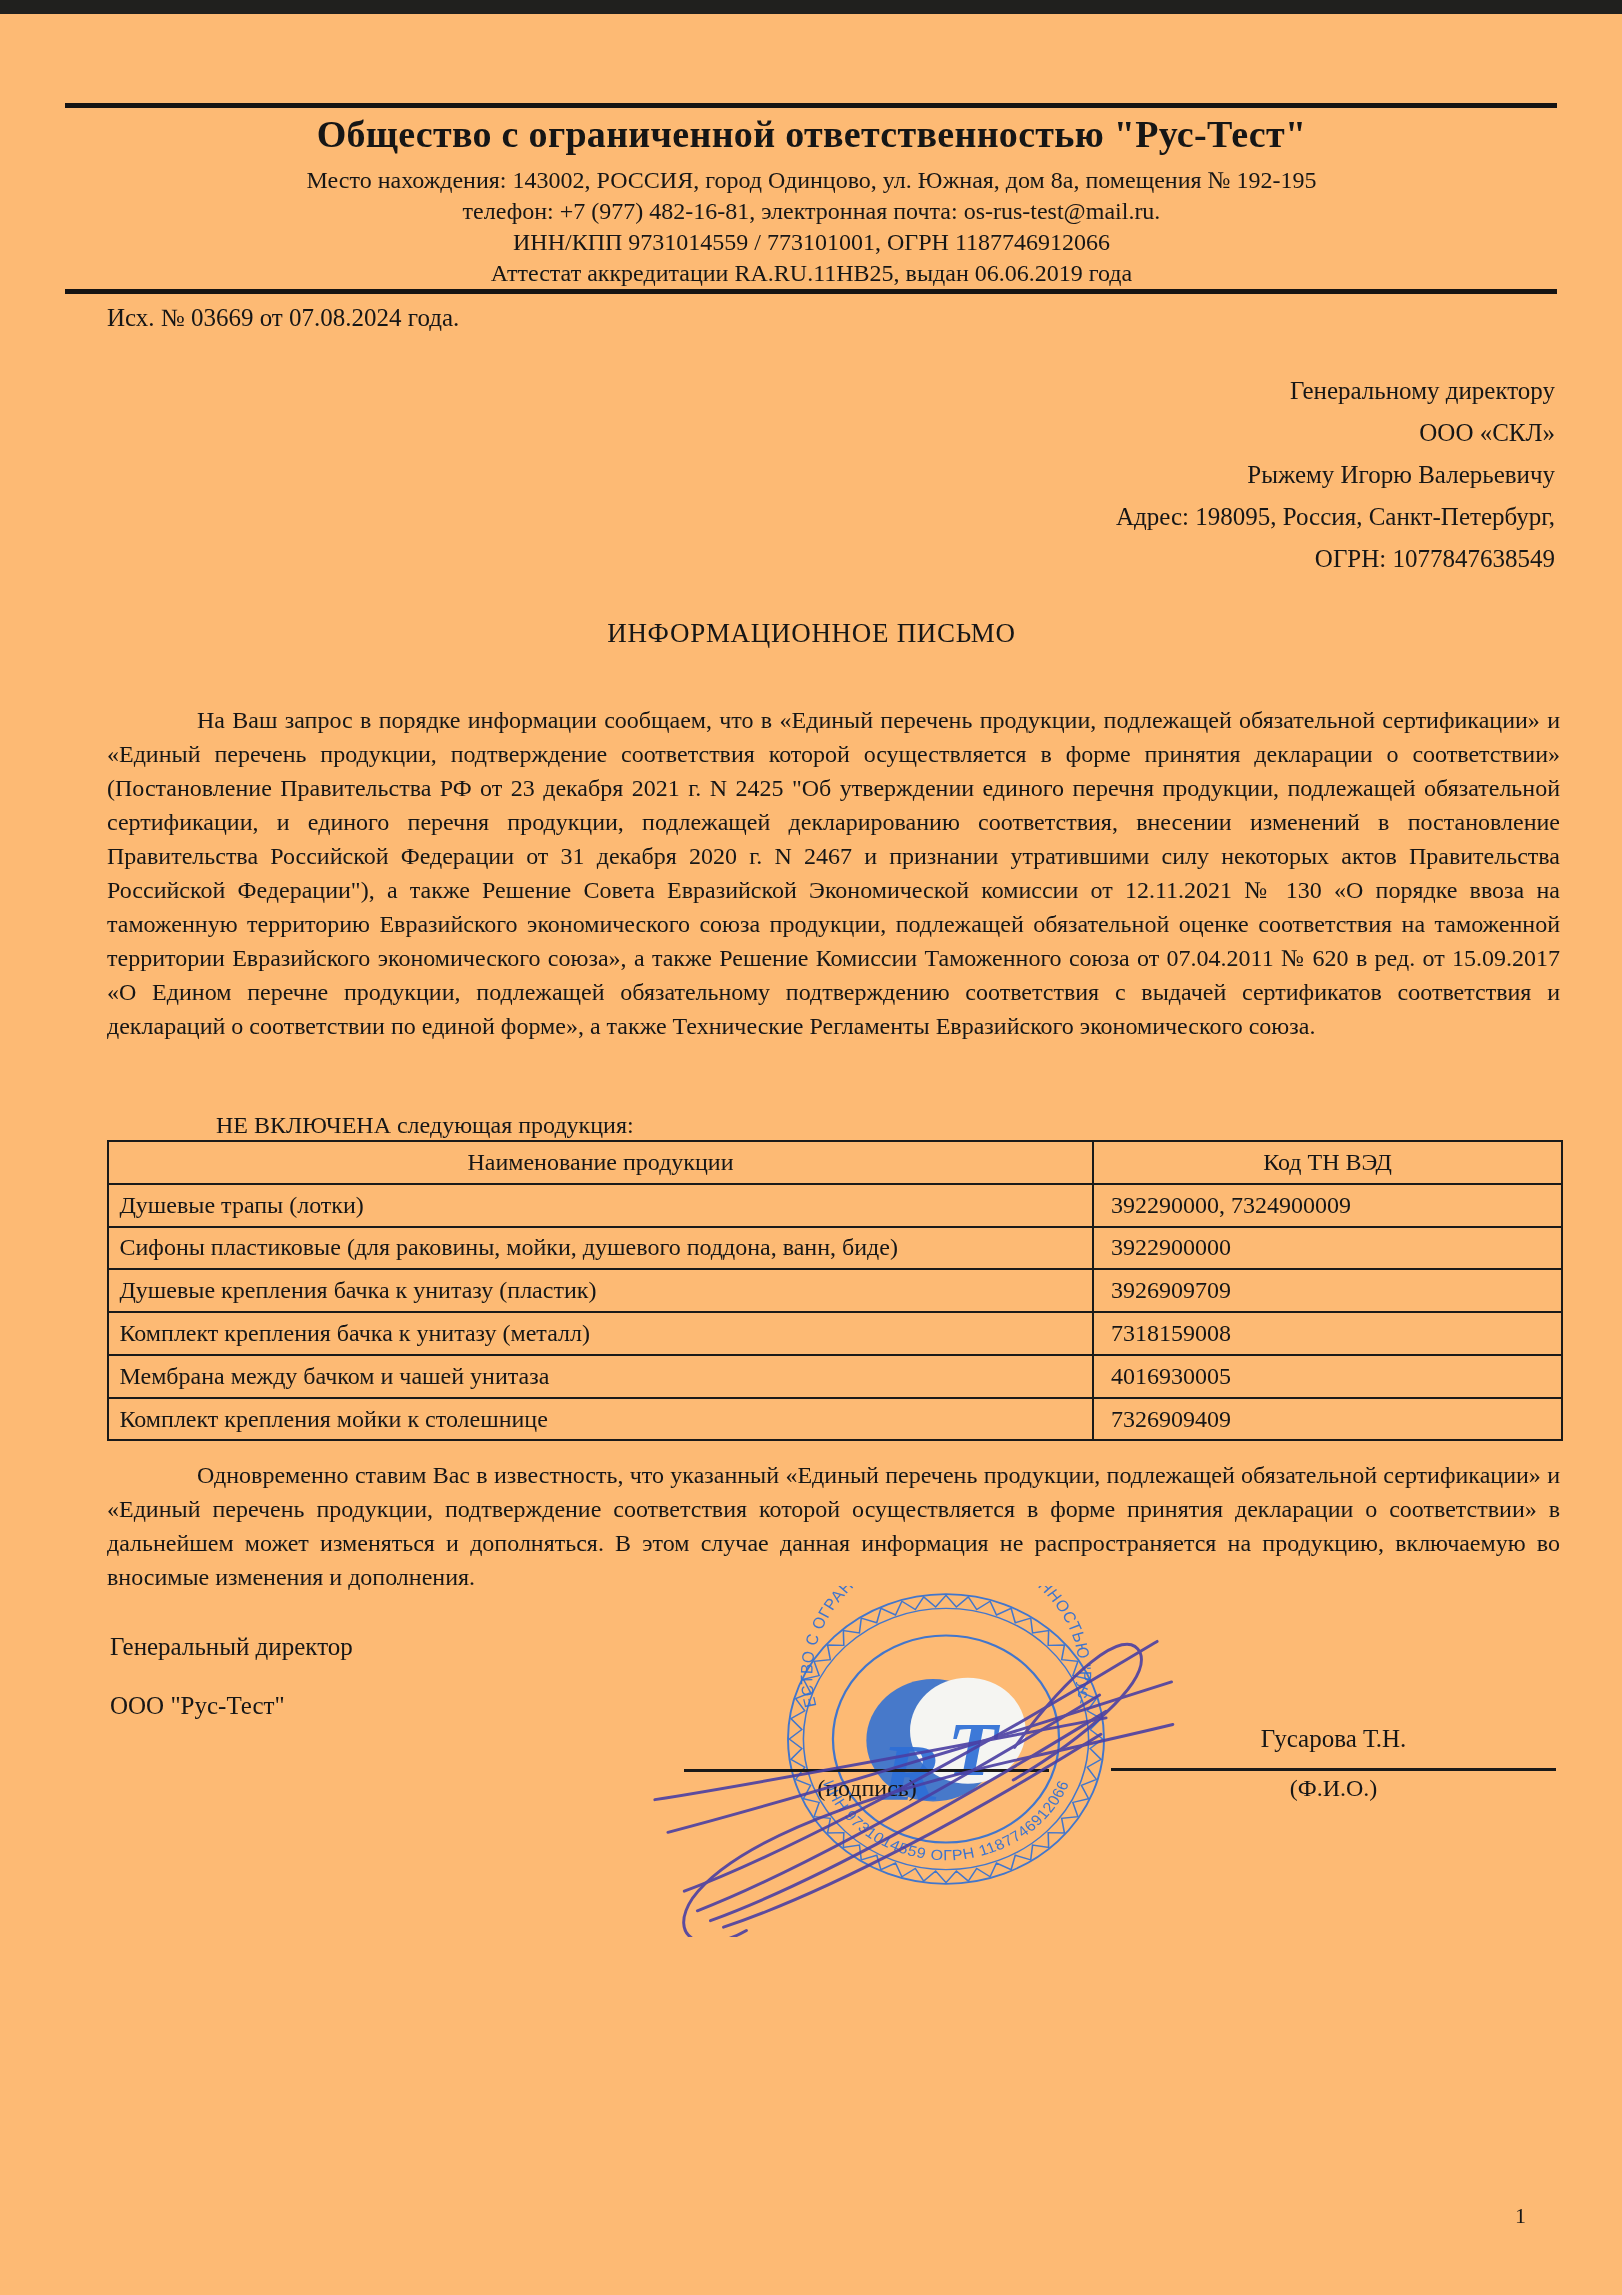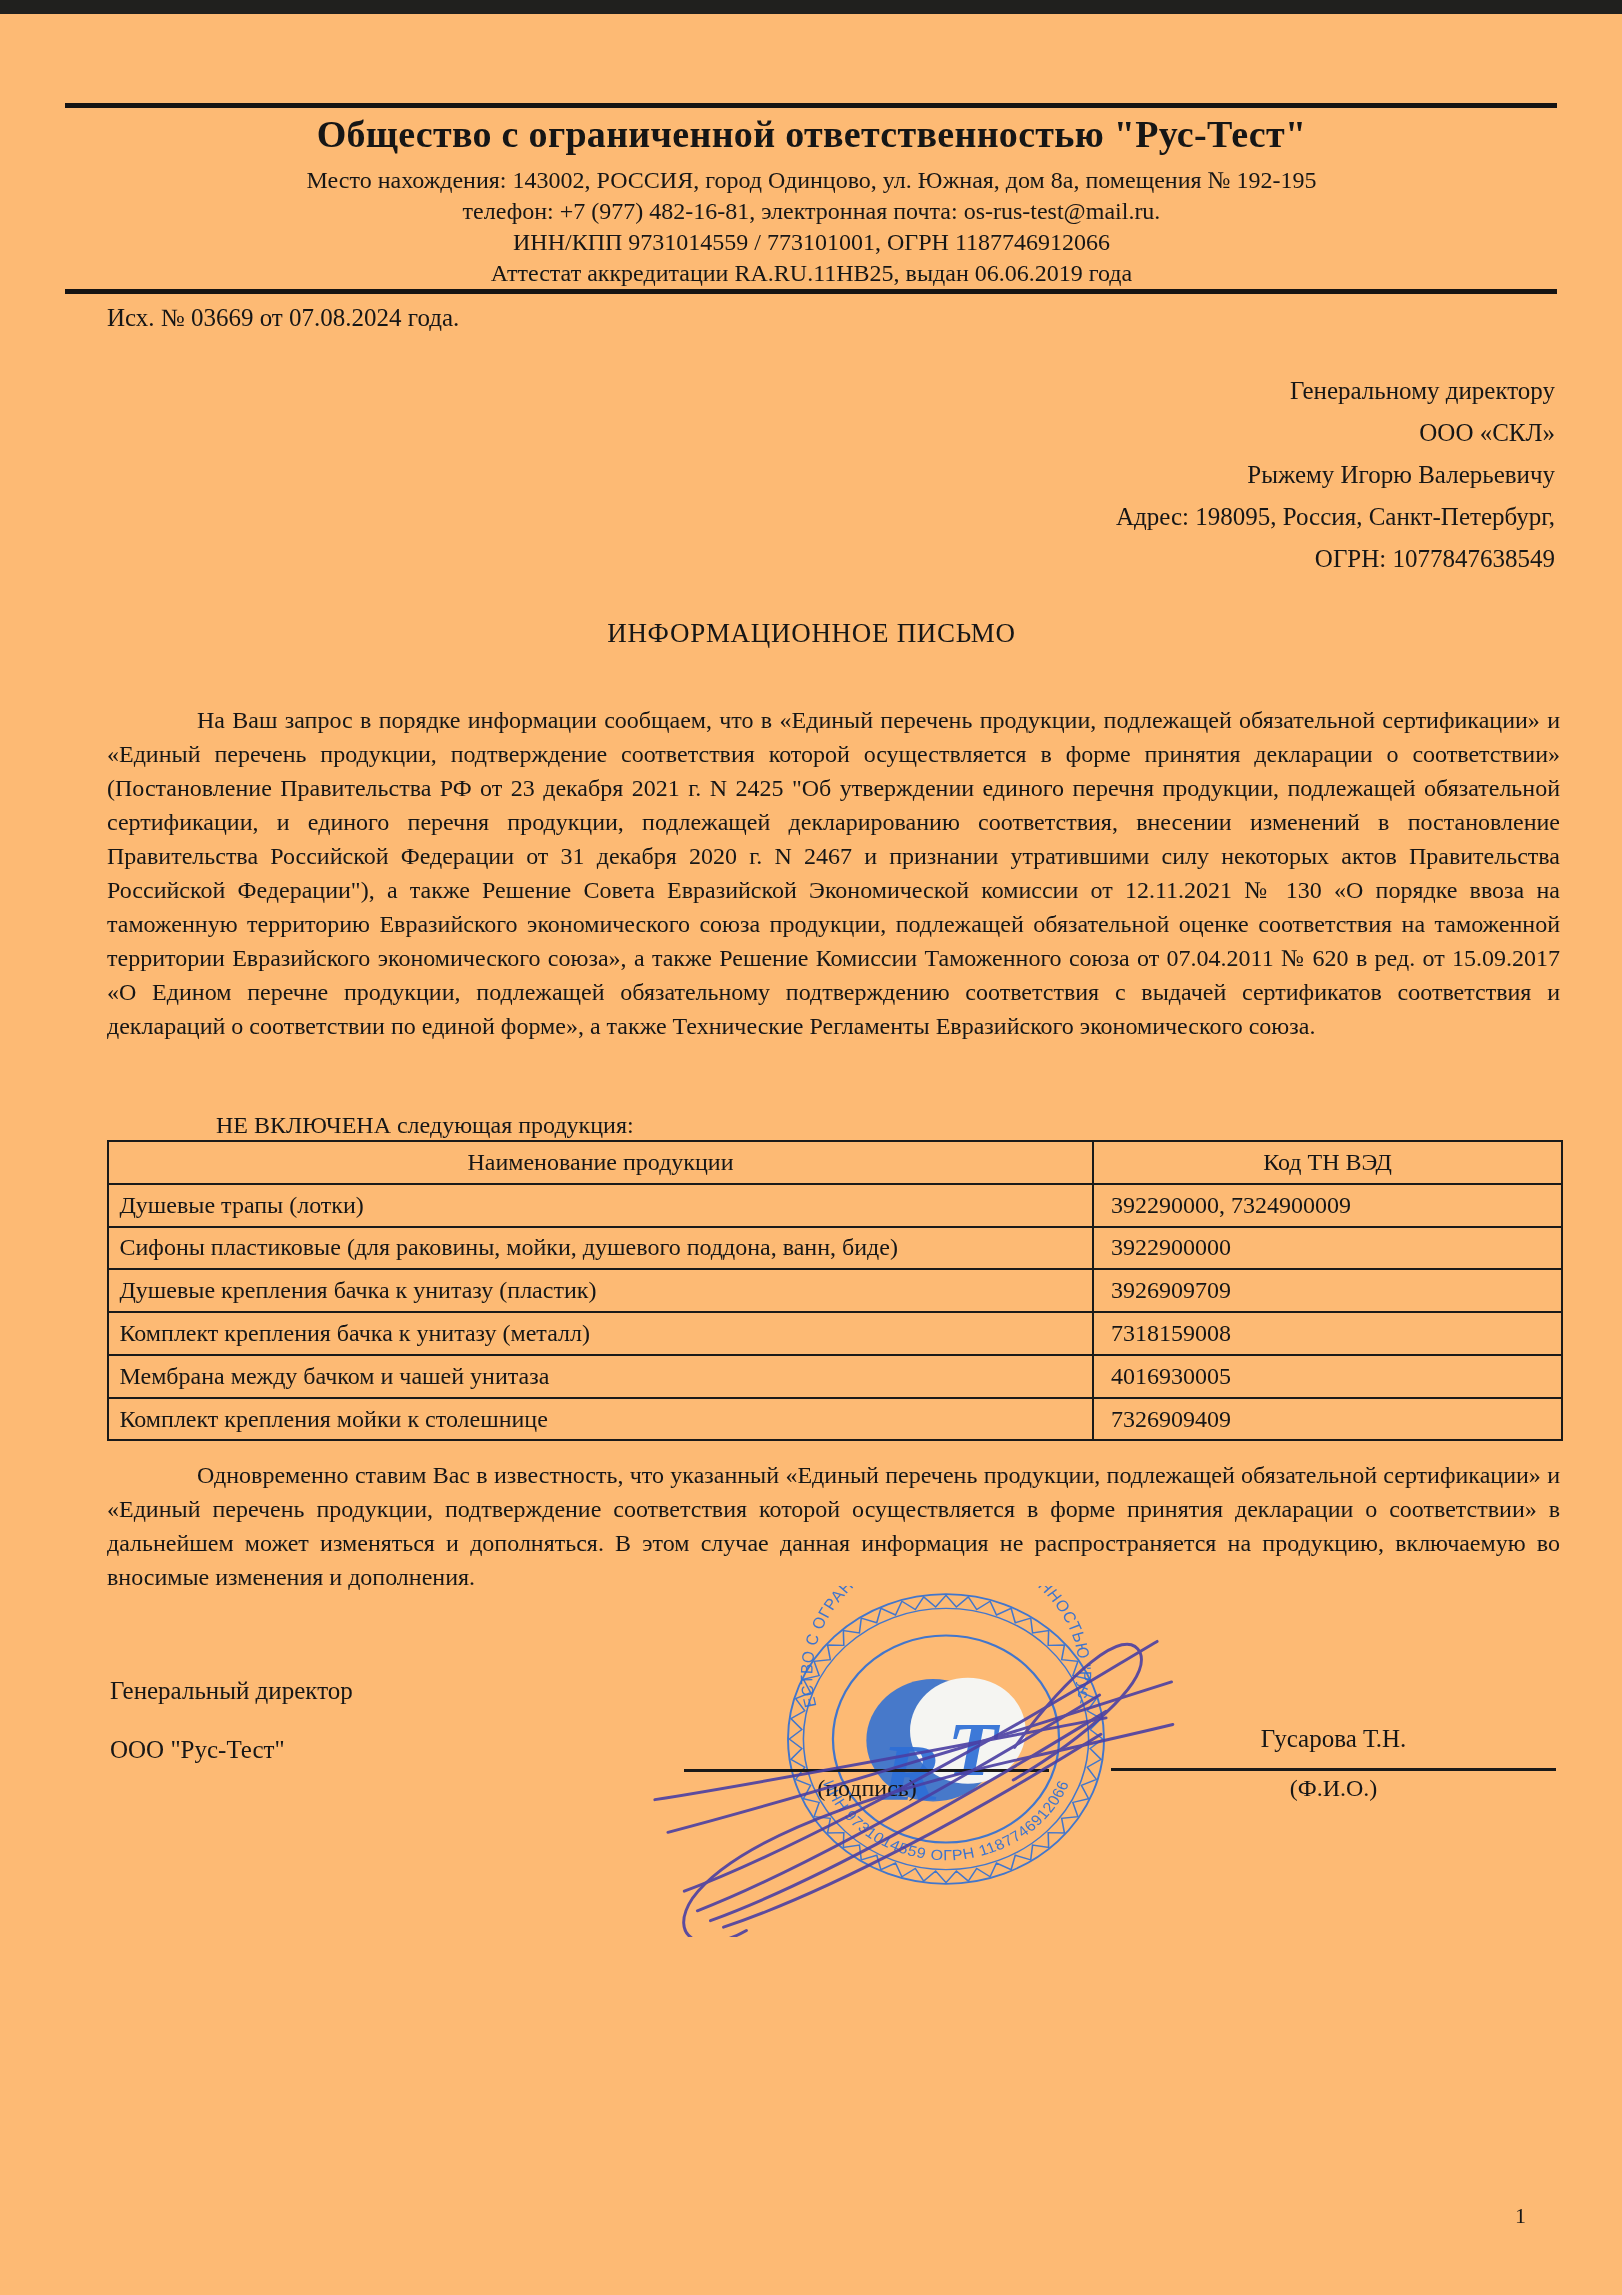--- a/index.html
+++ b/index.html
@@ -49,21 +49,21 @@
   table.products th, table.products td{
     border:2.6px solid #1a1a19;
     font-weight:normal;
     padding:3.9px 10.5px 3.9px 10.5px;
   }
   table.products th{height:33px;text-align:center;}
   table.products td{height:33px;text-align:left;}
   table.products td.code{padding-left:17px;}
   col.c-name{width:985px;}
   col.c-code{width:469px;}
-  .sig-label{position:absolute;left:110px;font-size:25px;margin-top:44px;}
+  .sig-label{position:absolute;left:110px;font-size:25px;}
   .sig-label-1{top:1633px;}
   .sig-label-2{top:1692px;}
   .sig-line{position:absolute;height:2.6px;background:#1a1a19;}
   .sig-line-1{left:684px;top:1769px;width:365px;}
   .sig-line-2{left:1111px;top:1768px;width:445px;}
   .sig-caption{position:absolute;text-align:center;font-size:24px;}
   .sig-caption-1{left:746px;top:1775px;width:242px;z-index:6;}
   .sig-caption-2{left:1111px;top:1775px;width:445px;}
   .sig-name{position:absolute;left:1111px;top:1725px;width:445px;text-align:center;font-size:25px;}
   .stamp-svg{position:absolute;left:779px;top:1586px;width:334px;height:306px;z-index:4;}

